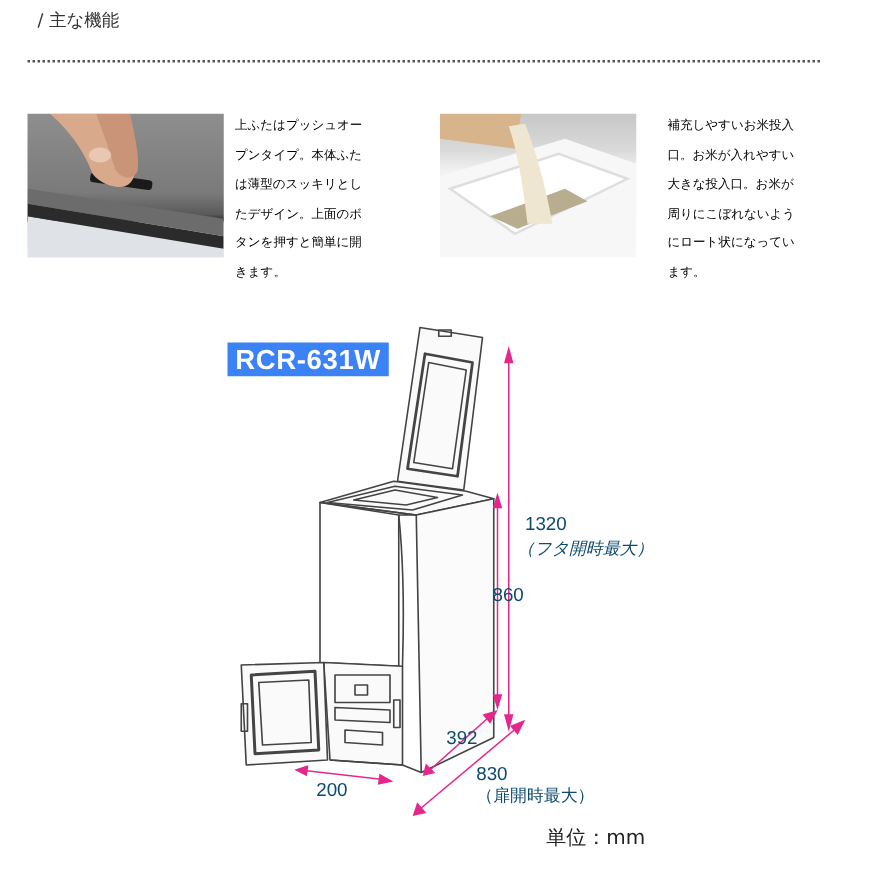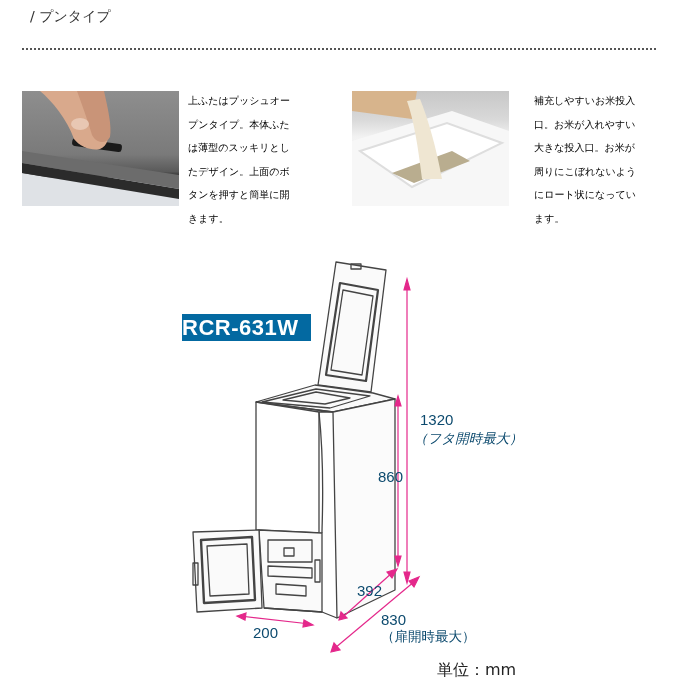--- a/index.html
+++ b/index.html
@@ -9,32 +9,32 @@
   .heading .title { font-family:"Liberation Sans", sans-serif; font-size:27px; color:#333; letter-spacing:0.2px; }
   .heading .sub { font-size:14px; color:#333; margin-left:8px; }
   .rule { position:absolute; left:22px; top:48px; width:634px; height:0; border-top:2px dotted #555; }
   .feature-img { position:absolute; overflow:hidden; }
   .feature-text { position:absolute; font-size:10px; line-height:23.5px; color:#000000; white-space:pre-line; }
   .img1 { left:22px; top:91px; width:157px; height:115px;
           background:linear-gradient(180deg,#8e8e8e 0%,#7a7a7a 55%,#5a5a5a 70%,#2d2d2d 74%,#cfd3d8 76%,#e4e6ea 100%); }
   .img2 { left:352px; top:91px; width:157px; height:115px;
           background:linear-gradient(180deg,#c7c7c7 0%,#d9d9d9 25%,#f2f2f2 40%,#ffffff 100%); }
   .diagram { position:absolute; left:175px; top:255px; width:520px; height:440px; }
-  .model-badge { position:absolute; left:182px; top:274px; width:129px; height:27px; background:#0369a1;
+  .model-badge { position:absolute; left:182px; top:274px; width:129px; height:27px; background:#3b82f6;
                  color:#fff; font-family:"Liberation Sans", sans-serif; font-weight:bold; font-size:22px;
-                 line-height:27px; letter-spacing:0.5px;margin-top:40px; }
+                 line-height:27px; text-align:center; letter-spacing:0.5px; }
   .dim { position:absolute; color:#0c4a6e; font-family:"Liberation Sans", sans-serif; font-size:15px; line-height:17px; }
   .dim.small { font-size:13.5px; }
   .unit { position:absolute; left:437px; top:660px; font-size:16px; color:#222; }
 </style>
 </head>
 <body>
 
 <div class="heading">
-  <span class="sub">/ プンタイプ</span>
+  <span class="sub">/ 主な機能</span>
 </div>
 <div class="rule"></div>
 
 <div class="feature-img img1">
   <svg width="157" height="115" viewBox="0 0 157 115">
     <path d="M0 82 L157 108 L157 115 L0 115 Z" fill="#dfe2e6"></path>
     <path d="M0 72 L157 98 L157 108 L0 82 Z" fill="#2b2b2b"></path>
     <path d="M0 60 L157 84 L157 98 L0 72 Z" fill="#6c6c6c"></path>
     <rect x="50" y="50" width="50" height="8" rx="3" fill="#1a1a1a" transform="rotate(8 75 54)"></rect>
     <path d="M18 0 C30 10 45 28 52 48 C58 56 70 60 78 58 C86 55 88 45 84 35 C80 22 75 10 72 0 Z" fill="#d9a98c"></path>
@@ -113,19 +113,19 @@
     <line x1="240" y1="616" x2="310" y2="624"></line>
     <path d="M246 613 L237 616 L245 620 Z"></path>
     <path d="M304 620 L313 625 L303 627 Z"></path>
   </g>
 </svg>
 
 <div class="model-badge">RCR-631W</div>
 
 <div class="dim" style="left:420px; top:411px;">1320</div>
 <div class="dim small" style="left:414px; top:430px;font-style:italic;">（フタ開時最大）</div>
-<div class="dim" style="left:378px; top:468px;">860</div>
+<div class="dim" style="left:394px; top:468px;">860</div>
 <div class="dim" style="left:357px; top:582px;">392</div>
 <div class="dim" style="left:381px; top:611px;">830</div>
 <div class="dim small" style="left:381px; top:628px;">（扉開時最大）</div>
 <div class="dim" style="left:253px; top:624px;">200</div>
 
 <div class="unit">単位：mm</div>
 
 </body></html>

